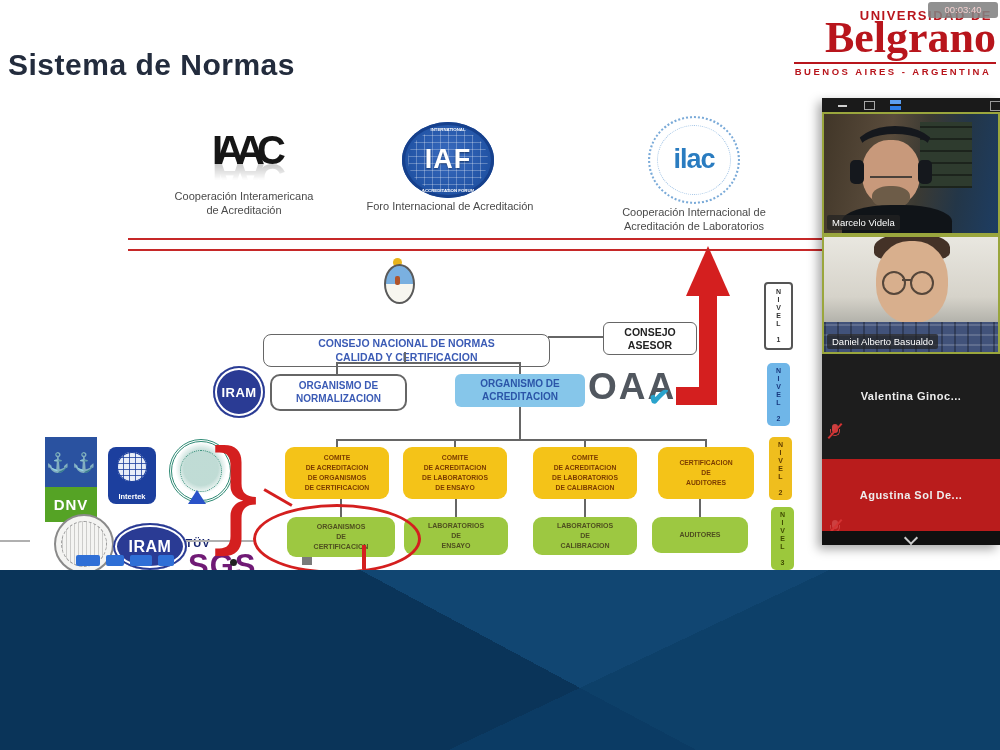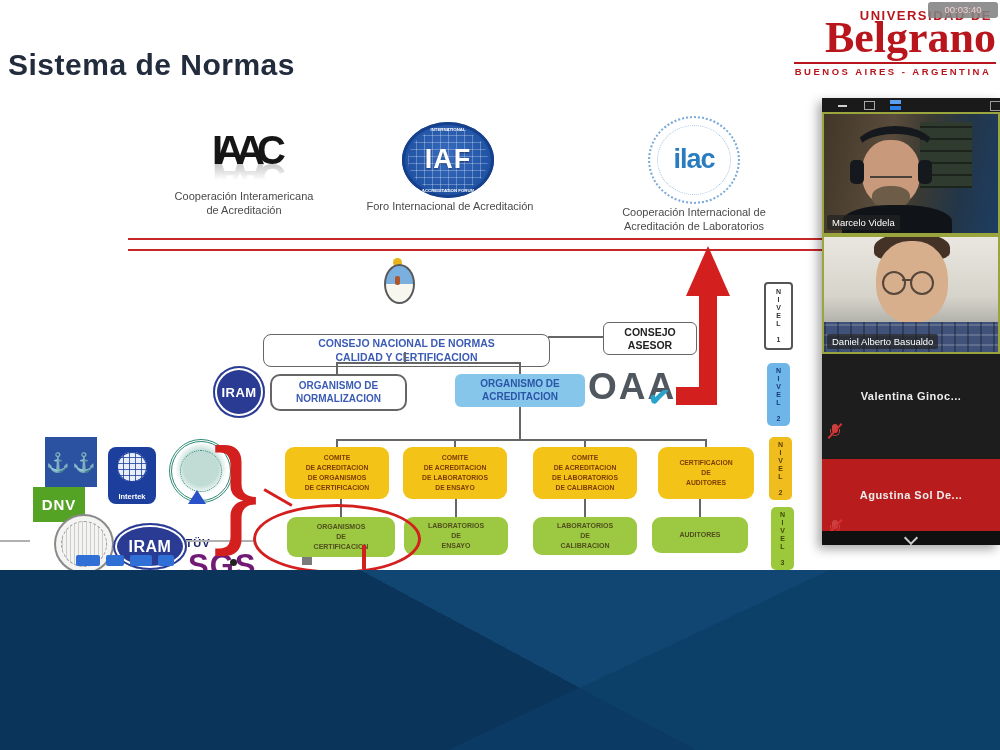--- a/index.html
+++ b/index.html
@@ -93,21 +93,21 @@
   .nivel{display:flex;align-items:center;justify-content:center;}
   .nivel span{writing-mode:vertical-rl;text-orientation:upright;font-size:7px;font-weight:700;letter-spacing:1px;}
   .n1{left:764px;top:282px;width:25px;height:64px;background:#fff;border:2px solid #555;border-radius:4px;color:#333;}
   .n2{left:767px;top:363px;width:23px;height:63px;background:#6fb6e8;border-radius:5px;color:#17377e;}
   .n3{left:769px;top:437px;width:23px;height:63px;background:#efbe1e;border-radius:5px;color:#5d3a00;}
   .n4{left:771px;top:507px;width:23px;height:63px;background:#9cc83c;border-radius:5px;color:#3f4a00;}
 
   
   .dnv-square{left:45px;top:437px;width:52px;height:50px;background:#2a52a0;display:flex;align-items:center;
               justify-content:center;gap:2px;color:#fff;font-size:19px;}
-  .dnv-bar{left:33px;top:487px;width:52px;height:35px;background:#55a325;color:#fff;font-weight:700;
+  .dnv-bar{left:45px;top:487px;width:52px;height:35px;background:#55a325;color:#fff;font-weight:700;
            font-size:15px;display:flex;align-items:center;justify-content:center;letter-spacing:1px;}
   .itk-block{left:108px;top:447px;width:48px;height:57px;background:#1c3f9e;border-radius:8px;overflow:hidden;}
   .itk-globe{position:absolute;left:9px;top:5px;width:30px;height:30px;border-radius:50%;background:#e8eef8;
              box-shadow:inset 0 0 0 1px #1c3f9e;
              background-image:repeating-linear-gradient(0deg,rgba(28,63,158,.8) 0 1px,transparent 1px 6px),
                               repeating-linear-gradient(90deg,rgba(28,63,158,.8) 0 1px,transparent 1px 6px);}
   .itk-label{position:absolute;left:0;right:0;bottom:3px;text-align:center;color:#fff;font-size:7.5px;font-weight:700;}
   .green-emblem{left:169px;top:439px;width:58px;height:58px;border-radius:50%;border:3px double #2e8a74;
                 background:radial-gradient(circle at 50% 45%,rgba(46,138,116,.30) 0 40%,transparent 60%);}
   .green-emblem::before{content:"";position:absolute;inset:8px;border-radius:50%;border:1px dotted #2e8a74;}

